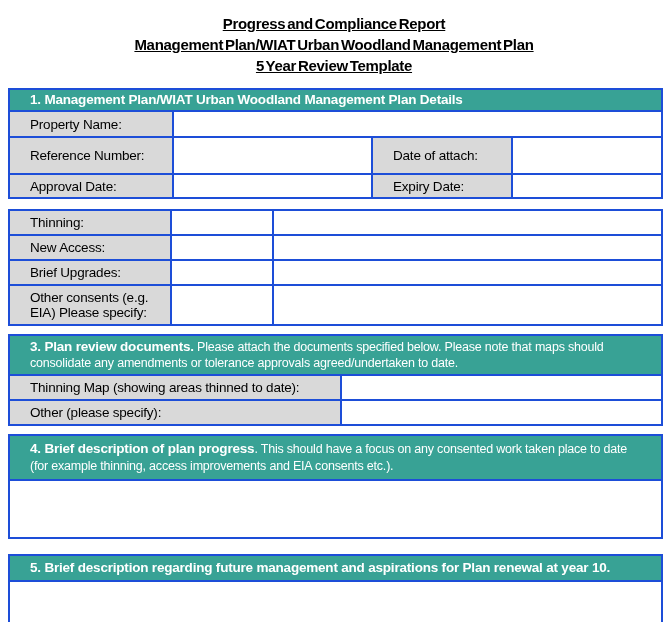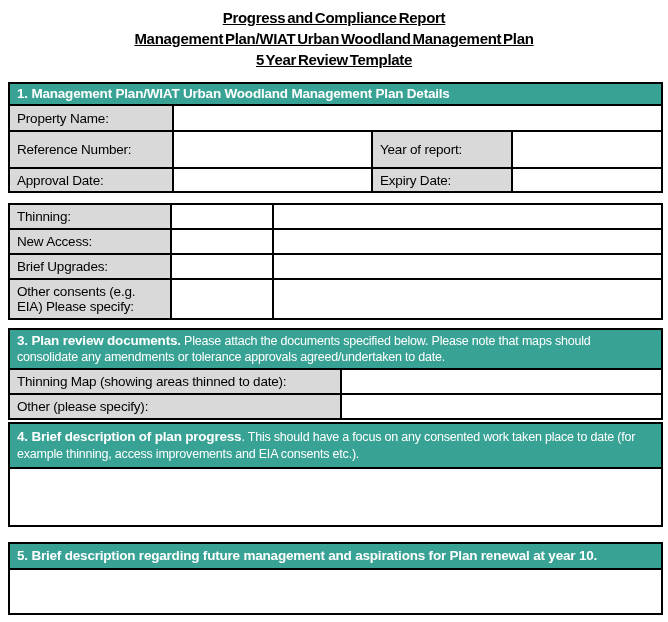--- a/index.html
+++ b/index.html
@@ -6,40 +6,40 @@
   .page {
     position:relative;
     width:668px; height:622px;
     background:#ffffff;
     overflow:hidden;
     box-sizing:border-box;
     font-family:"Liberation Sans", sans-serif;
     color:#000000;
   }
   .title-block {
-    padding-top:7px;
+    padding-top:13px;
     text-align:center;
   }
   .title-line {
     font-size:15px;
     font-weight:bold;
     line-height:21px;
     letter-spacing:-0.3px;
     word-spacing:-2px;
     text-decoration:underline;
   }
   table.frm {
     border-collapse:collapse;
     table-layout:fixed;
     margin-left:8px;
     width:653px;
   }
   table.frm td {
-    border:2px solid #000000;
-    padding:2px 7px;
+    border:2px solid #1d4ed8;
+    padding:2px 20px;
     font-size:13.5px;
     letter-spacing:-0.2px;
     vertical-align:middle;
     overflow:hidden;
     box-sizing:border-box;
   }
   td.teal {
     background:#38A295;
     color:#ffffff;
     font-weight:bold;
@@ -49,21 +49,21 @@
   td.teal .reg {
     font-weight:normal;
     font-size:12.5px;
     letter-spacing:-0.2px;
   }
   td.lbl { background:#D9D9D9; }
   td.inp { background:#ffffff; }
   .mt1 { margin-top:12px; }
   .mt2 { margin-top:10px; }
   .mt3 { margin-top:8px; }
-  .mt4 { margin-top:2px; }
+  .mt4 { margin-top:8px; }
   .mt5 { margin-top:15px; }
 </style>
 </head>
 <body>
 
 <div class="page">
 
   <div class="title-block">
     <div class="title-line">Progress and Compliance Report</div>
     <div class="title-line">Management Plan/WIAT Urban Woodland Management Plan</div>
@@ -81,21 +81,21 @@
         <tr style="height:22px">
       <td class="teal" colspan="4">1. Management Plan/WIAT Urban Woodland Management Plan Details</td>
     </tr>
     <tr style="height:26px">
       <td class="lbl">Property Name:</td>
       <td class="inp" colspan="3"></td>
     </tr>
     <tr style="height:37px">
       <td class="lbl">Reference Number:</td>
       <td class="inp"></td>
-      <td class="lbl">Year of report:</td>
+      <td class="lbl">Date of attach:</td>
       <td class="inp"></td>
     </tr>
     <tr style="height:24px">
       <td class="lbl">Approval Date:</td>
       <td class="inp"></td>
       <td class="lbl">Expiry Date:</td>
       <td class="inp"></td>
     </tr>
   </tbody>
     </table>

